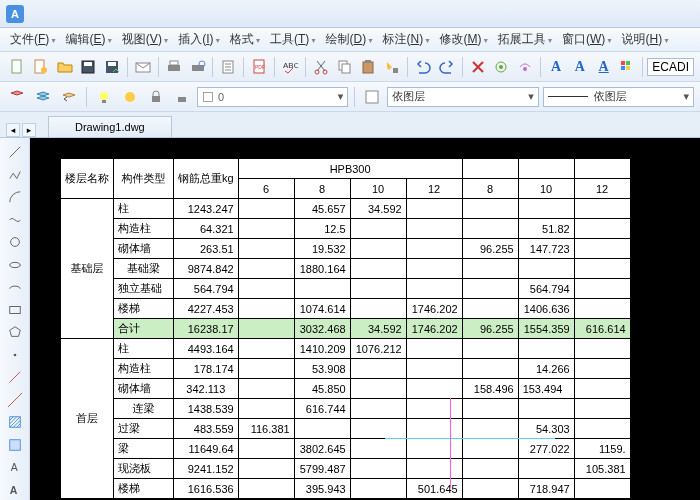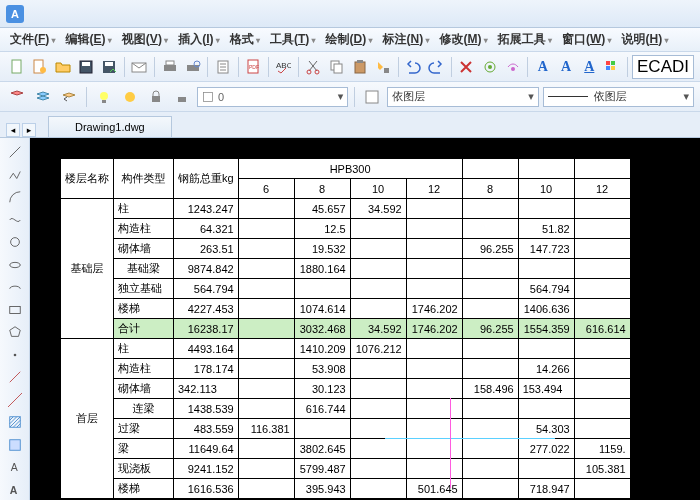--- a/index.html
+++ b/index.html
@@ -1,21 +1,21 @@
 <!DOCTYPE html>
 <html><head>
 <meta charset="utf-8">
 <style>
 * { margin: 0; padding: 0; box-sizing: border-box; font-family: "Microsoft YaHei", Arial, sans-serif; }
 body { width: 700px; height: 500px; overflow: hidden; background: #f0f0f0; font-size: 12px; }
 .titlebar { height: 28px; background: linear-gradient(#eef4fb, #dde9f7); display: flex; align-items: center; padding: 0 6px; border-bottom: 1px solid #b5c8de; }
 .app-icon { width: 18px; height: 18px; background: #4a90e2; border-radius: 3px; display: flex; align-items: center; justify-content: center; color: #fff; font-size: 11px; font-weight: bold; margin-right: 6px; }
 .title-text { color: #333; font-size: 13px; }
 .menubar { height: 24px; background: linear-gradient(#f8fbff, #e8f0f9); display: flex; align-items: center; padding: 0 6px; gap: 2px; border-bottom: 1px solid #c9d8ea; }
-.menu-item { padding: 2px 4px; color: #333; cursor: default; font-size: 12px; font-weight: bold; }
+.menu-item { padding: 2px 4px; color: #333; cursor: default; font-size: 12px; }
 .menu-item .key { text-decoration: underline; }
 .toolbar { height: 30px; background: linear-gradient(#f6f9fd, #e6eef8); display: flex; align-items: center; padding: 0 6px; gap: 2px; border-bottom: 1px solid #c9d8ea; }
 .tsep { width: 1px; height: 20px; background: #c0cee0; margin: 0 2px; }
 .tbtn { width: 22px; height: 22px; display: flex; align-items: center; justify-content: center; border: 1px solid transparent; cursor: default; }
 .tbtn svg { width: 16px; height: 16px; }
 .a-btn { color: #2266cc; font-weight: bold; font-size: 14px; font-family: Georgia, serif; }
 .toolbar2 { height: 30px; background: linear-gradient(#f6f9fd, #e6eef8); display: flex; align-items: center; padding: 0 6px; gap: 4px; border-bottom: 1px solid #c9d8ea; }
 .layer-combo { height: 20px; border: 1px solid #a7bcd6; background: #fff; display: flex; align-items: center; padding: 0 4px; font-size: 11px; flex: 1; min-width: 120px; color: #666; }
 .layer-combo .dd { margin-left: auto; color: #555; }
 .layer-combo2 { width: 140px; }
@@ -34,21 +34,21 @@
 table.cad { border-collapse: collapse; font-family: "SimSun", serif; }
 table.cad th, table.cad td { border: 1px solid #000; padding: 2px 4px; font-size: 11px; text-align: center; height: 20px; white-space: nowrap; }
 table.cad th { font-weight: normal; }
 .colw-name { width: 36px; }
 .colw-type { width: 60px; }
 .colw-weight { width: 56px; }
 .colw-num { width: 56px; }
 .row-sum td { background: #cceec4; }
 .cross-x { position: absolute; left: 355px; top: 300px; width: 170px; height: 1px; background: #5ad0ff; z-index: 5; }
 .cross-y { position: absolute; left: 420px; top: 260px; width: 1px; height: 90px; background: #ff5adf; z-index: 5; }
-.ecadi { font-size: 17px; border: 1px solid #a7bcd6; padding: 1px 4px; background: #fff; }
+.ecadi { font-size: 12px; border: 1px solid #a7bcd6; padding: 1px 4px; background: #fff; }
 </style>
 </head>
 <body>
 
 <div class="titlebar">
   <div class="app-icon">A</div>
 </div>
 
 <div class="menubar" id="menubar">
     <div class="menu-item">文件(<span class="key">F</span>)<span style="font-size: 8px; color: rgb(136, 136, 136);"> ▾</span></div>
@@ -485,23 +485,23 @@
               <td style="text-align:right"></td>
               <td style="text-align:right">53.908</td>
               <td style="text-align:right"></td>
               <td style="text-align:right"></td>
               <td style="text-align:right"></td>
               <td style="text-align:right">14.266</td>
               <td style="text-align:right"></td>
             </tr>
             <tr>
               <td style="text-align:left">砌体墙</td>
-              <td style="text-align:left">342.113</td>
-              <td style="text-align:right"></td>
-              <td style="text-align:right">30.123</td>
+              <td style="text-align:center">342.113</td>
+              <td style="text-align:right"></td>
+              <td style="text-align:right">45.850</td>
               <td style="text-align:right"></td>
               <td style="text-align:right"></td>
               <td style="text-align:right">158.496</td>
               <td style="text-align:left">153.494</td>
               <td style="text-align:right"></td>
             </tr>
             <tr>
               <td style="text-align:center">连梁</td>
               <td style="text-align:right">1438.539</td>
               <td style="text-align:right"></td>

